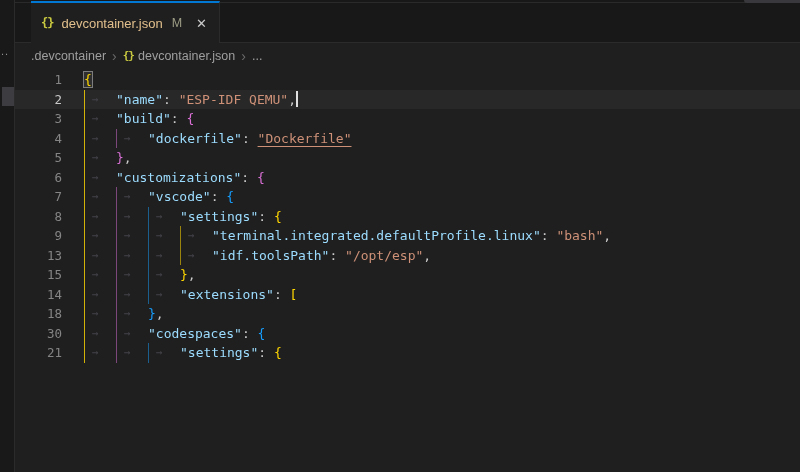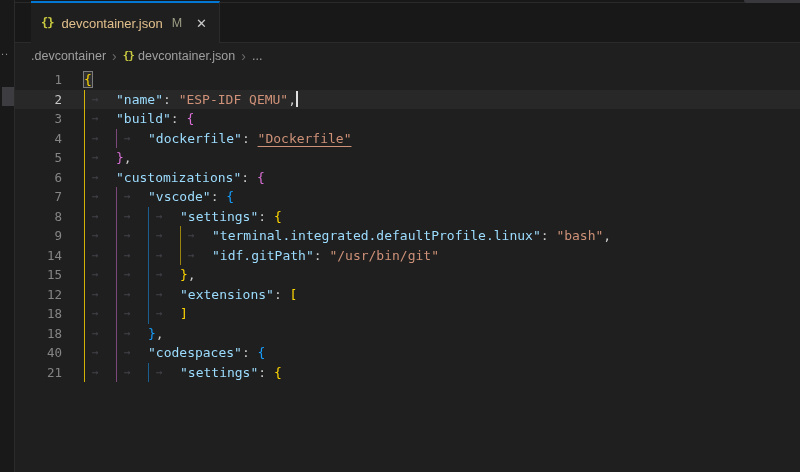--- a/index.html
+++ b/index.html
@@ -110,23 +110,22 @@
     <div class="code-area">
         <div class="code-line"><span class="gutter-num">1</span><span class="tok-bmatch">{</span></div>
         <div class="code-line active"><span class="gutter-num">2</span><span class="tok-tab g0">→</span><span class="tok-key">"name"</span><span class="tok-punc">: </span><span class="tok-str">"ESP-IDF QEMU"</span><span class="tok-punc">,</span><span class="tok-cursor"></span></div>
         <div class="code-line"><span class="gutter-num">3</span><span class="tok-tab g0">→</span><span class="tok-key">"build"</span><span class="tok-punc">: </span><span class="tok-b2">{</span></div>
         <div class="code-line"><span class="gutter-num">4</span><span class="tok-tab g0">→</span><span class="tok-tab g1">→</span><span class="tok-key">"dockerfile"</span><span class="tok-punc">: </span><span class="tok-link">"Dockerfile"</span></div>
         <div class="code-line"><span class="gutter-num">5</span><span class="tok-tab g0">→</span><span class="tok-b2">}</span><span class="tok-punc">,</span></div>
         <div class="code-line"><span class="gutter-num">6</span><span class="tok-tab g0">→</span><span class="tok-key">"customizations"</span><span class="tok-punc">: </span><span class="tok-b2">{</span></div>
         <div class="code-line"><span class="gutter-num">7</span><span class="tok-tab g0">→</span><span class="tok-tab g1">→</span><span class="tok-key">"vscode"</span><span class="tok-punc">: </span><span class="tok-b3">{</span></div>
         <div class="code-line"><span class="gutter-num">8</span><span class="tok-tab g0">→</span><span class="tok-tab g1">→</span><span class="tok-tab g2">→</span><span class="tok-key">"settings"</span><span class="tok-punc">: </span><span class="tok-b1">{</span></div>
         <div class="code-line"><span class="gutter-num">9</span><span class="tok-tab g0">→</span><span class="tok-tab g1">→</span><span class="tok-tab g2">→</span><span class="tok-tab g3">→</span><span class="tok-key">"terminal.integrated.defaultProfile.linux"</span><span class="tok-punc">: </span><span class="tok-str">"bash"</span><span class="tok-punc">,</span></div>
-        <div class="code-line"><span class="gutter-num">14</span><span class="tok-tab g0">→</span><span class="tok-tab g1">→</span><span class="tok-tab g2">→</span><span class="tok-tab g3">→</span><span class="tok-key">"idf.gitPath"</span><span class="tok-punc">: </span><span class="tok-str">"/usr/bin/git"</span></div>
+        <div class="code-line"><span class="gutter-num">13</span><span class="tok-tab g0">→</span><span class="tok-tab g1">→</span><span class="tok-tab g2">→</span><span class="tok-tab g3">→</span><span class="tok-key">"idf.toolsPath"</span><span class="tok-punc">: </span><span class="tok-str">"/opt/esp"</span><span class="tok-punc">,</span></div>
         <div class="code-line"><span class="gutter-num">15</span><span class="tok-tab g0">→</span><span class="tok-tab g1">→</span><span class="tok-tab g2">→</span><span class="tok-b1">}</span><span class="tok-punc">,</span></div>
-        <div class="code-line"><span class="gutter-num">12</span><span class="tok-tab g0">→</span><span class="tok-tab g1">→</span><span class="tok-tab g2">→</span><span class="tok-key">"extensions"</span><span class="tok-punc">: </span><span class="tok-b1">[</span></div>
-        <div class="code-line"><span class="gutter-num">18</span><span class="tok-tab g0">→</span><span class="tok-tab g1">→</span><span class="tok-tab g2">→</span><span class="tok-b1">]</span></div>
+        <div class="code-line"><span class="gutter-num">14</span><span class="tok-tab g0">→</span><span class="tok-tab g1">→</span><span class="tok-tab g2">→</span><span class="tok-key">"extensions"</span><span class="tok-punc">: </span><span class="tok-b1">[</span></div>
         <div class="code-line"><span class="gutter-num">18</span><span class="tok-tab g0">→</span><span class="tok-tab g1">→</span><span class="tok-b3">}</span><span class="tok-punc">,</span></div>
-        <div class="code-line"><span class="gutter-num">40</span><span class="tok-tab g0">→</span><span class="tok-tab g1">→</span><span class="tok-key">"codespaces"</span><span class="tok-punc">: </span><span class="tok-b3">{</span></div>
+        <div class="code-line"><span class="gutter-num">30</span><span class="tok-tab g0">→</span><span class="tok-tab g1">→</span><span class="tok-key">"codespaces"</span><span class="tok-punc">: </span><span class="tok-b3">{</span></div>
         <div class="code-line"><span class="gutter-num">21</span><span class="tok-tab g0">→</span><span class="tok-tab g1">→</span><span class="tok-tab g2">→</span><span class="tok-key">"settings"</span><span class="tok-punc">: </span><span class="tok-b1">{</span></div>
       </div>
 
   </div>
 </div>
 
 </body></html>

